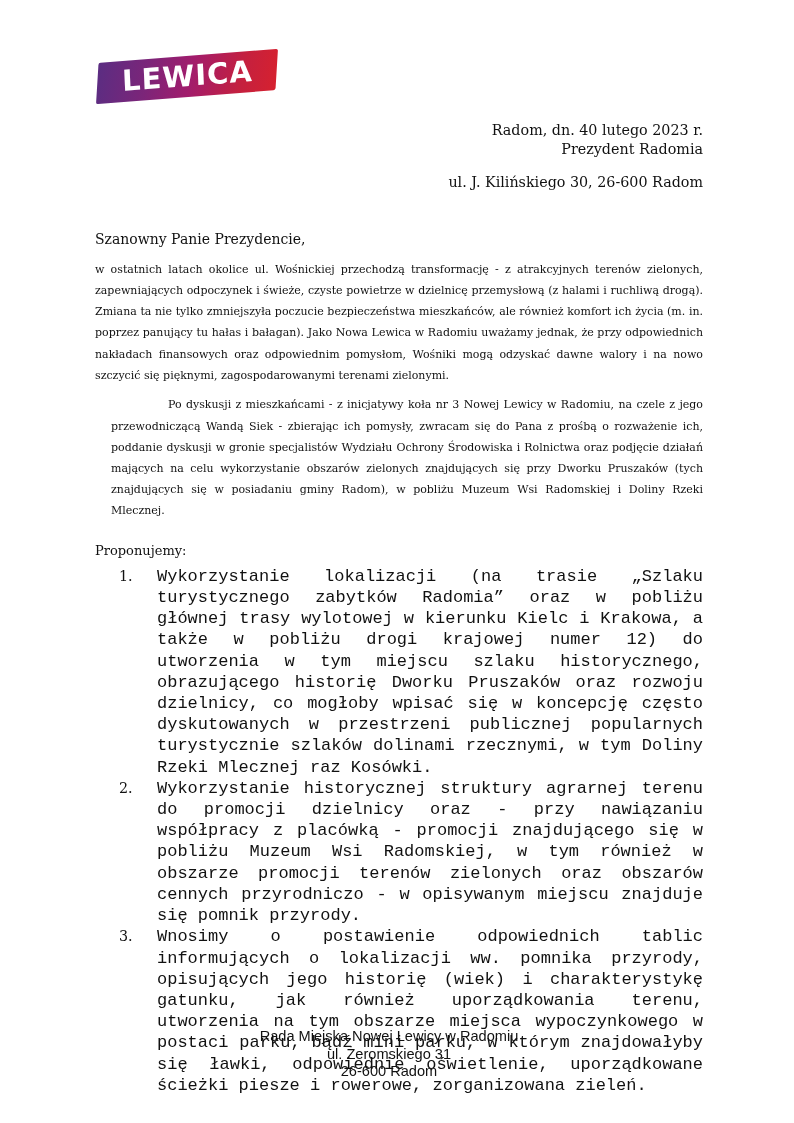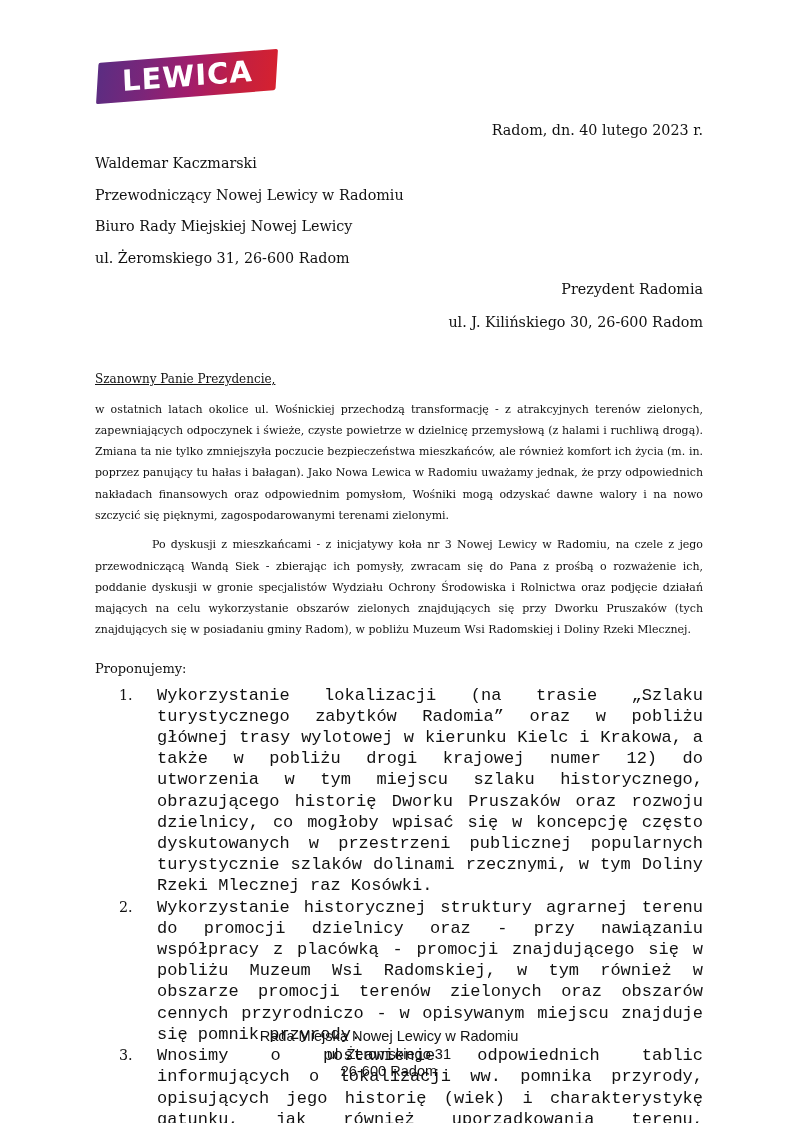--- a/index.html
+++ b/index.html
@@ -62,31 +62,30 @@
     margin-top: 1px;
   }
   .recipient .addr-line {
     font-size: 14.3px;
     line-height: 21px;
     margin-bottom: 12px;
   }
   
   .salutation {
     margin-top: 36px;
-    font-size: 12px;
+    font-size: 14px;
     line-height: 21.2px;
-    text-decoration: underline;
   }
   .para {
     margin-top: 8.5px;
     font-size: 11px;
     line-height: 21.2px;
     text-align: justify;
   }
-  .para.indented { text-indent: 57px; }
+  .para.indented { text-indent: 57px; margin-left: 16px; }
   .proposals-intro {
     margin-top: 18px;
     font-size: 13px;
     line-height: 21.2px;
   }
   .proposal-list { margin-top: 5px; }
   .proposal-row { display: flex; }
   .proposal-num {
     flex: 0 0 62px;
     padding-left: 24px;
@@ -119,26 +118,20 @@
 <div class="page">
 
   <div class="logo-wrap">
     <div class="logo-banner">
       <span class="logo-text">LEWICA</span>
     </div>
   </div>
 
   <div class="date-line">Radom, dn. 40 lutego 2023 r.</div>
 
-  <div class="sender">
-    <div class="addr-line">Waldemar Kaczmarski</div>
-    <div class="addr-line">Przewodniczący Nowej Lewicy w Radomiu</div>
-    <div class="addr-line">Biuro Rady Miejskiej Nowej Lewicy</div>
-    <div class="addr-line">ul. Żeromskiego 31, 26-600 Radom</div>
-  </div>
 
   <div class="recipient">
     <div class="addr-line">Prezydent Radomia</div>
     <div class="addr-line">ul. J. Kilińskiego 30, 26-600 Radom</div>
   </div>
 
   <div class="salutation">Szanowny Panie Prezydencie,</div>
 
   <p class="para">w ostatnich latach okolice ul. Wośnickiej przechodzą transformację - z atrakcyjnych terenów zielonych, zapewniających odpoczynek i świeże, czyste powietrze w dzielnicę przemysłową (z halami i ruchliwą drogą). Zmiana ta nie tylko zmniejszyła poczucie bezpieczeństwa mieszkańców, ale również komfort ich życia (m. in. poprzez panujący tu hałas i bałagan). Jako Nowa Lewica w Radomiu uważamy jednak, że przy odpowiednich nakładach finansowych oraz odpowiednim pomysłom, Wośniki mogą odzyskać dawne walory i na nowo szczycić się pięknymi, zagospodarowanymi terenami zielonymi.</p>
   <p class="para indented">Po dyskusji z mieszkańcami - z inicjatywy koła nr 3 Nowej Lewicy w Radomiu, na czele z jego przewodniczącą Wandą Siek - zbierając ich pomysły, zwracam się do Pana z prośbą o rozważenie ich, poddanie dyskusji w gronie specjalistów Wydziału Ochrony Środowiska i Rolnictwa oraz podjęcie działań mających na celu wykorzystanie obszarów zielonych znajdujących się przy Dworku Pruszaków (tych znajdujących się w posiadaniu gminy Radom), w pobliżu Muzeum Wsi Radomskiej i Doliny Rzeki Mlecznej.</p>

